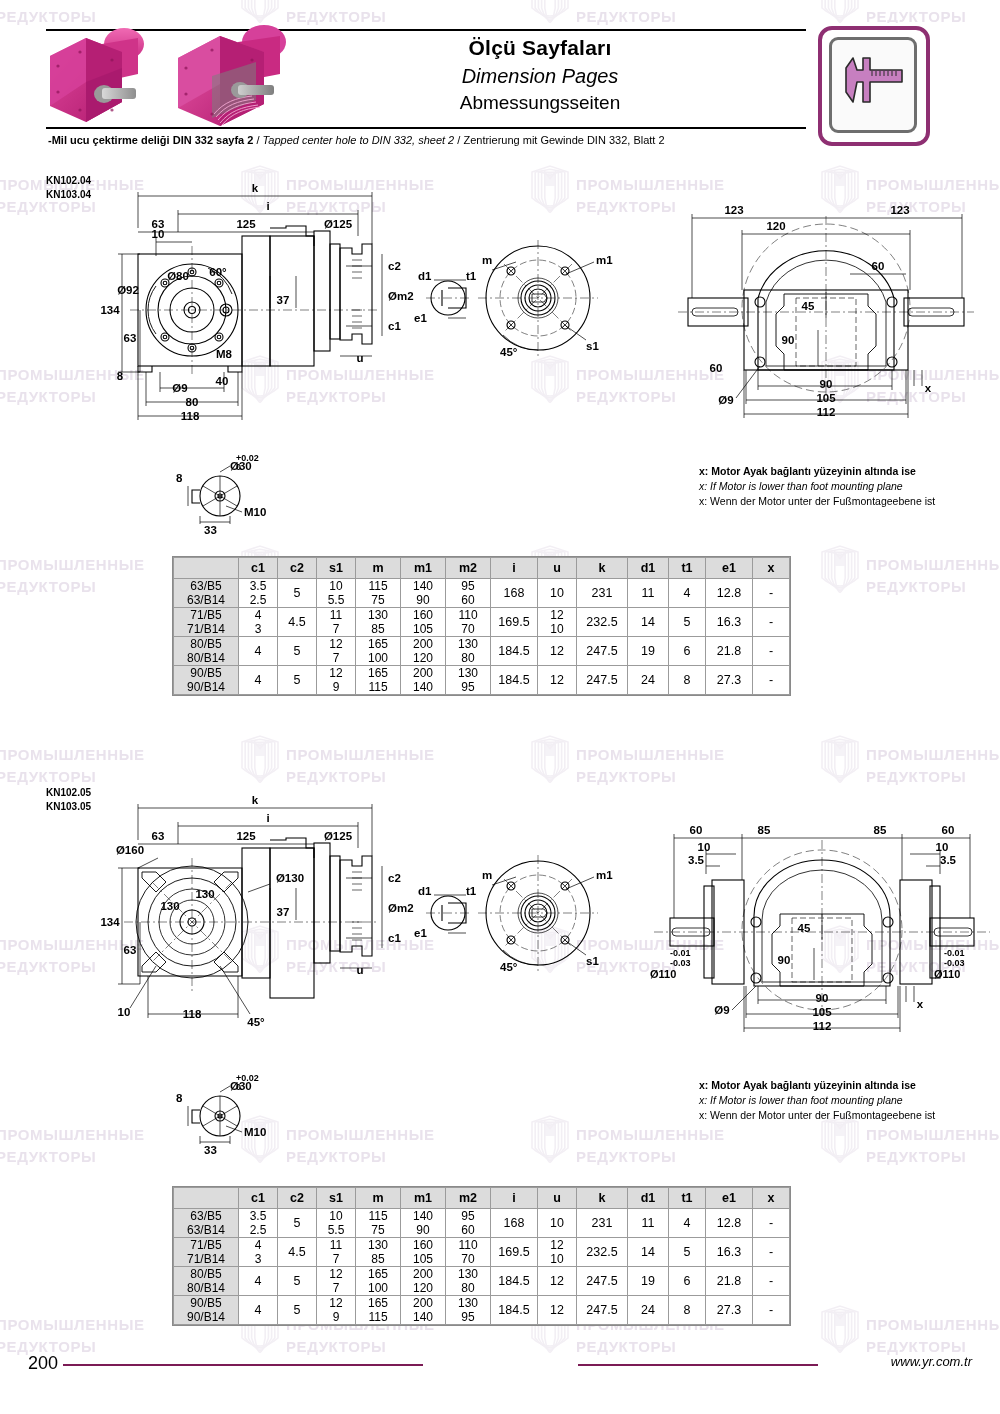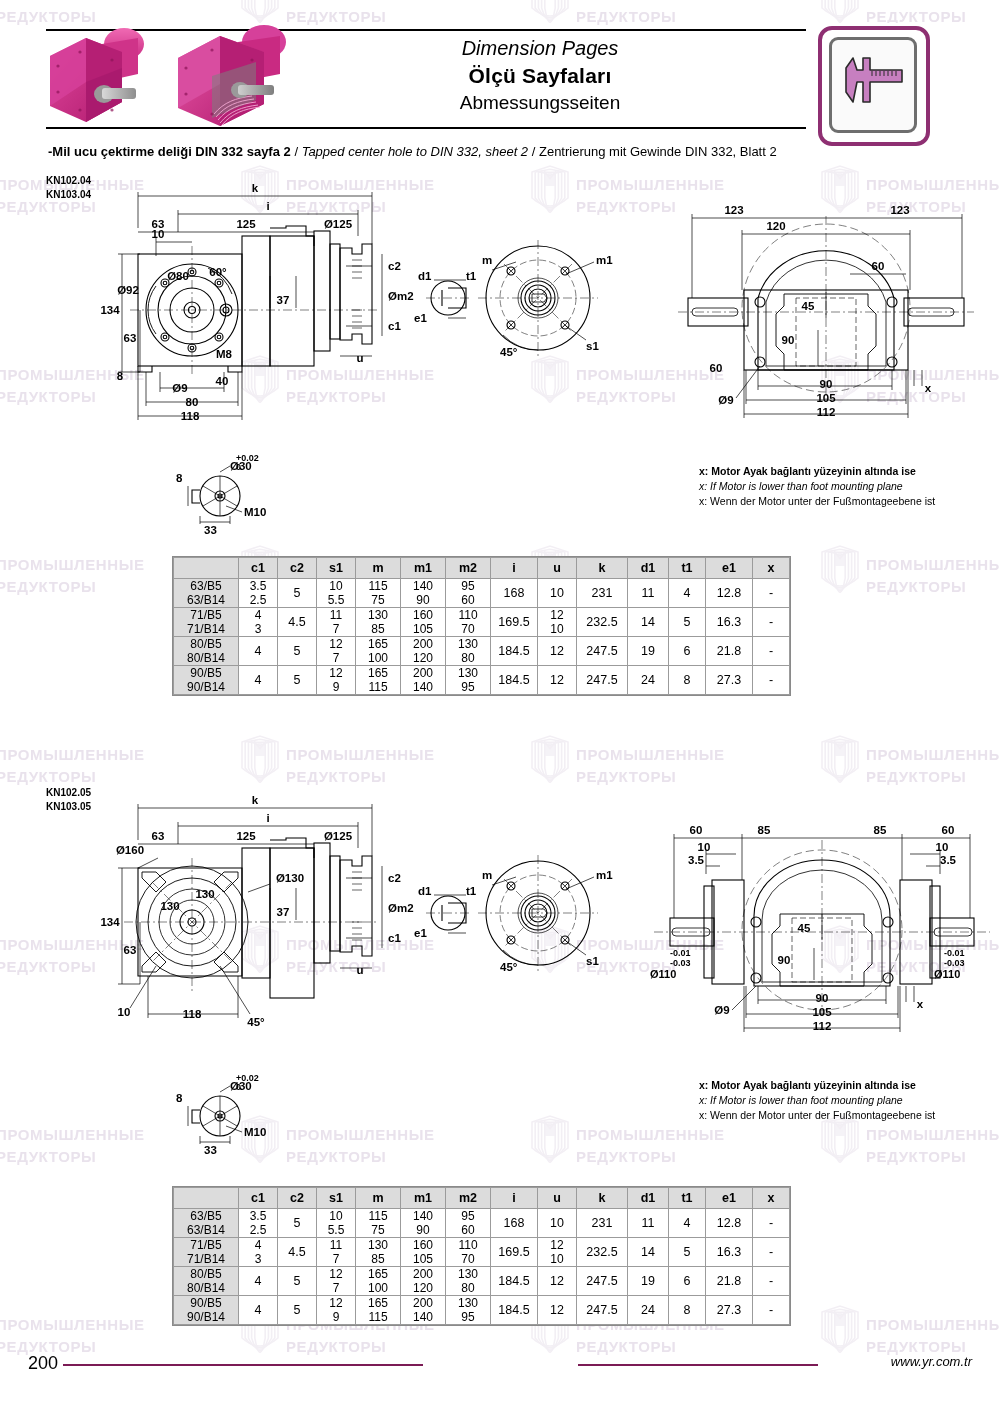--- a/index.html
+++ b/index.html
@@ -18,21 +18,21 @@
   .wm-mark{position:absolute;left:4px;top:14px;width:52px;height:62px;opacity:.55;}
 
   
   #header{position:absolute;left:0;top:0;width:1000px;height:150px;z-index:3;}
   #hdr-rule-top{position:absolute;left:46px;top:29px;width:760px;height:2px;background:#000;}
   #hdr-rule-bot{position:absolute;left:46px;top:127px;width:760px;height:2px;background:#000;}
   #hdr-titles{position:absolute;left:300px;top:32px;width:480px;text-align:center;}
   #title-tr{font-size:21px;font-weight:700;letter-spacing:.2px;margin:4px 0 0 0;}
   #title-en{font-size:20px;font-style:italic;margin:5px 0 0 0;}
   #title-de{font-size:19px;margin:4px 0 0 0;}
-  #subtitle{position:absolute;left:48px;top:144px;font-size:13px;white-space:nowrap;}
+  #subtitle{position:absolute;left:48px;top:134px;font-size:11px;white-space:nowrap;}
   #subtitle b{font-weight:700;}
   #subtitle i{font-style:italic;}
   .sep{color:#000;}
 
   
   .prod{position:absolute;}
   #prod1{left:42px;top:22px;width:120px;height:110px;}
   #prod2{left:168px;top:18px;width:130px;height:118px;}
 
   
@@ -531,22 +531,22 @@
     <g fill="#8e1458" opacity=".7">
       <circle cx="18" cy="50" r="1.6"></circle>
         <circle cx="18" cy="76" r="1.6"></circle>
       <circle cx="44" cy="32" r="1.6"></circle>
         <circle cx="44" cy="96" r="1.6"></circle>
       <circle cx="84" cy="42" r="1.6"></circle>
     </g>
   </svg>
 
   <div id="hdr-titles">
+    <div id="title-tr">Ölçü Sayfaları</div>
     <div id="title-en">Dimension Pages</div>
-    <div id="title-tr">Ölçü Sayfaları</div>
     <div id="title-de">Abmessungsseiten</div>
   </div>
 
   <div id="badge">
     <div id="badge-inner">
       <svg viewBox="0 0 82 90" width="82" height="90">
         <g fill="#c77fc0" stroke="#2a2a2a" stroke-width="1.6" stroke-linejoin="round">
           <path d="M14 28 L21 18 L25 30 L31 30 L31 18 L38 18 L38 30 L70 30 L70 42 L38 42 L38 62 L31 62 L31 42 L25 42 L21 62 L14 52 Z"></path>
         </g>
         <g stroke="#2a2a2a" stroke-width="1">

